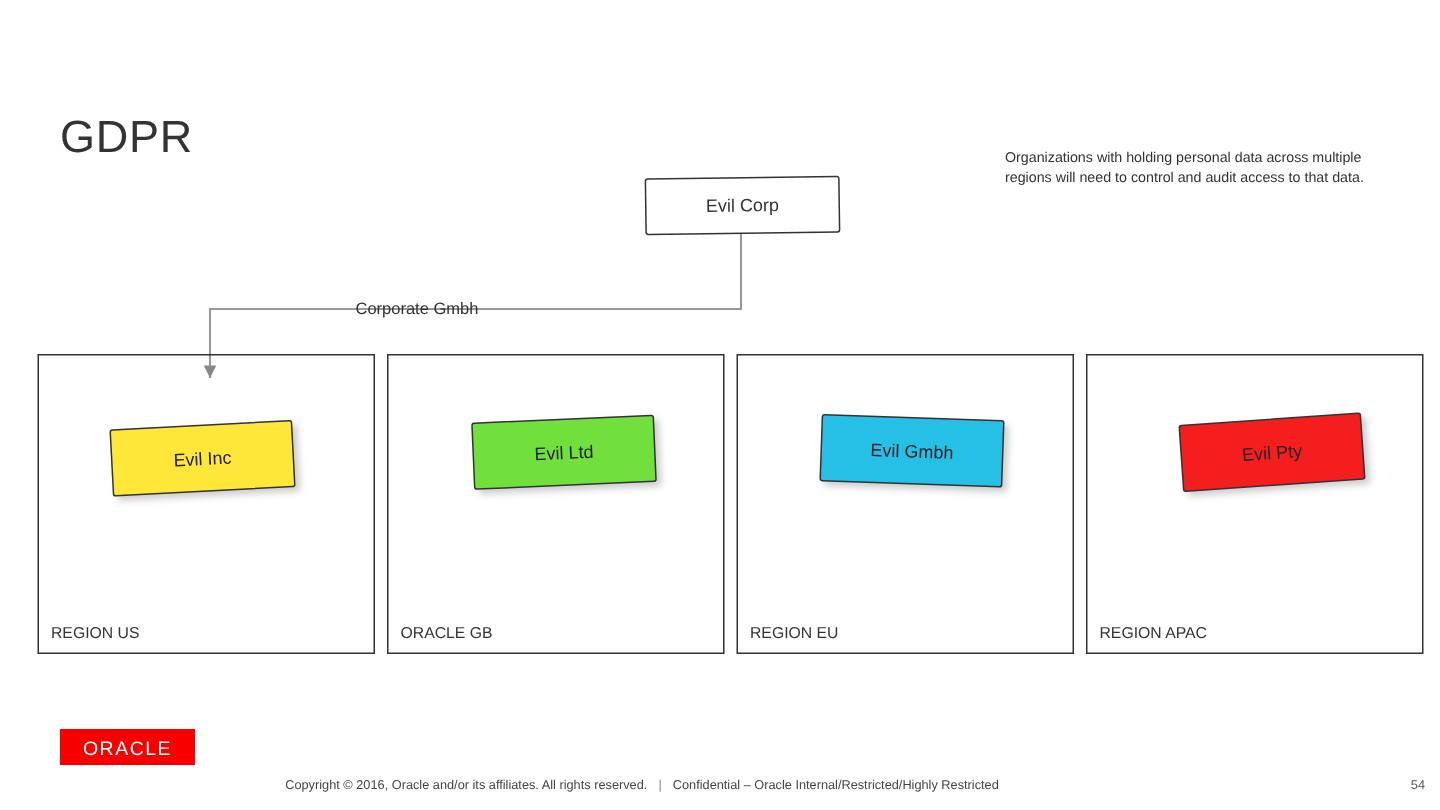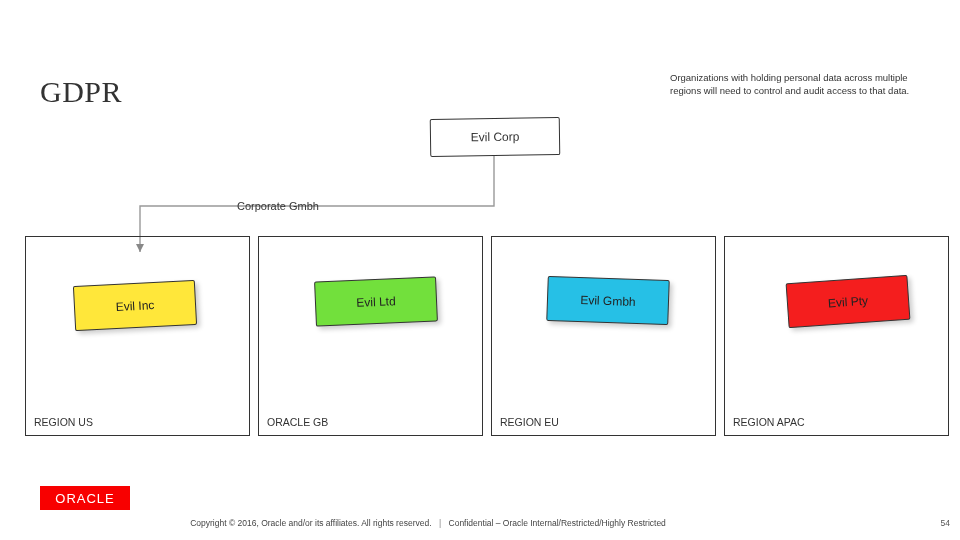--- a/index.html
+++ b/index.html
@@ -12,26 +12,25 @@
     overflow: hidden;
   }
   .title {
     position: absolute;
     left: 40px;
     top: 75px;
     font-size: 30px;
     font-weight: 400;
     color: #333;
     letter-spacing: 0.5px;
-    font-family: Liberation Serif, serif;
   }
   .subtitle {
     position: absolute;
     right: 20px;
-    top: 72px;
+    top: 100px;
     width: 270px;
     font-size: 9.5px;
     color: #333;
     line-height: 1.35;
   }
   .top-box {
     position: absolute;
     left: 430px;
     top: 118px;
     width: 130px;

